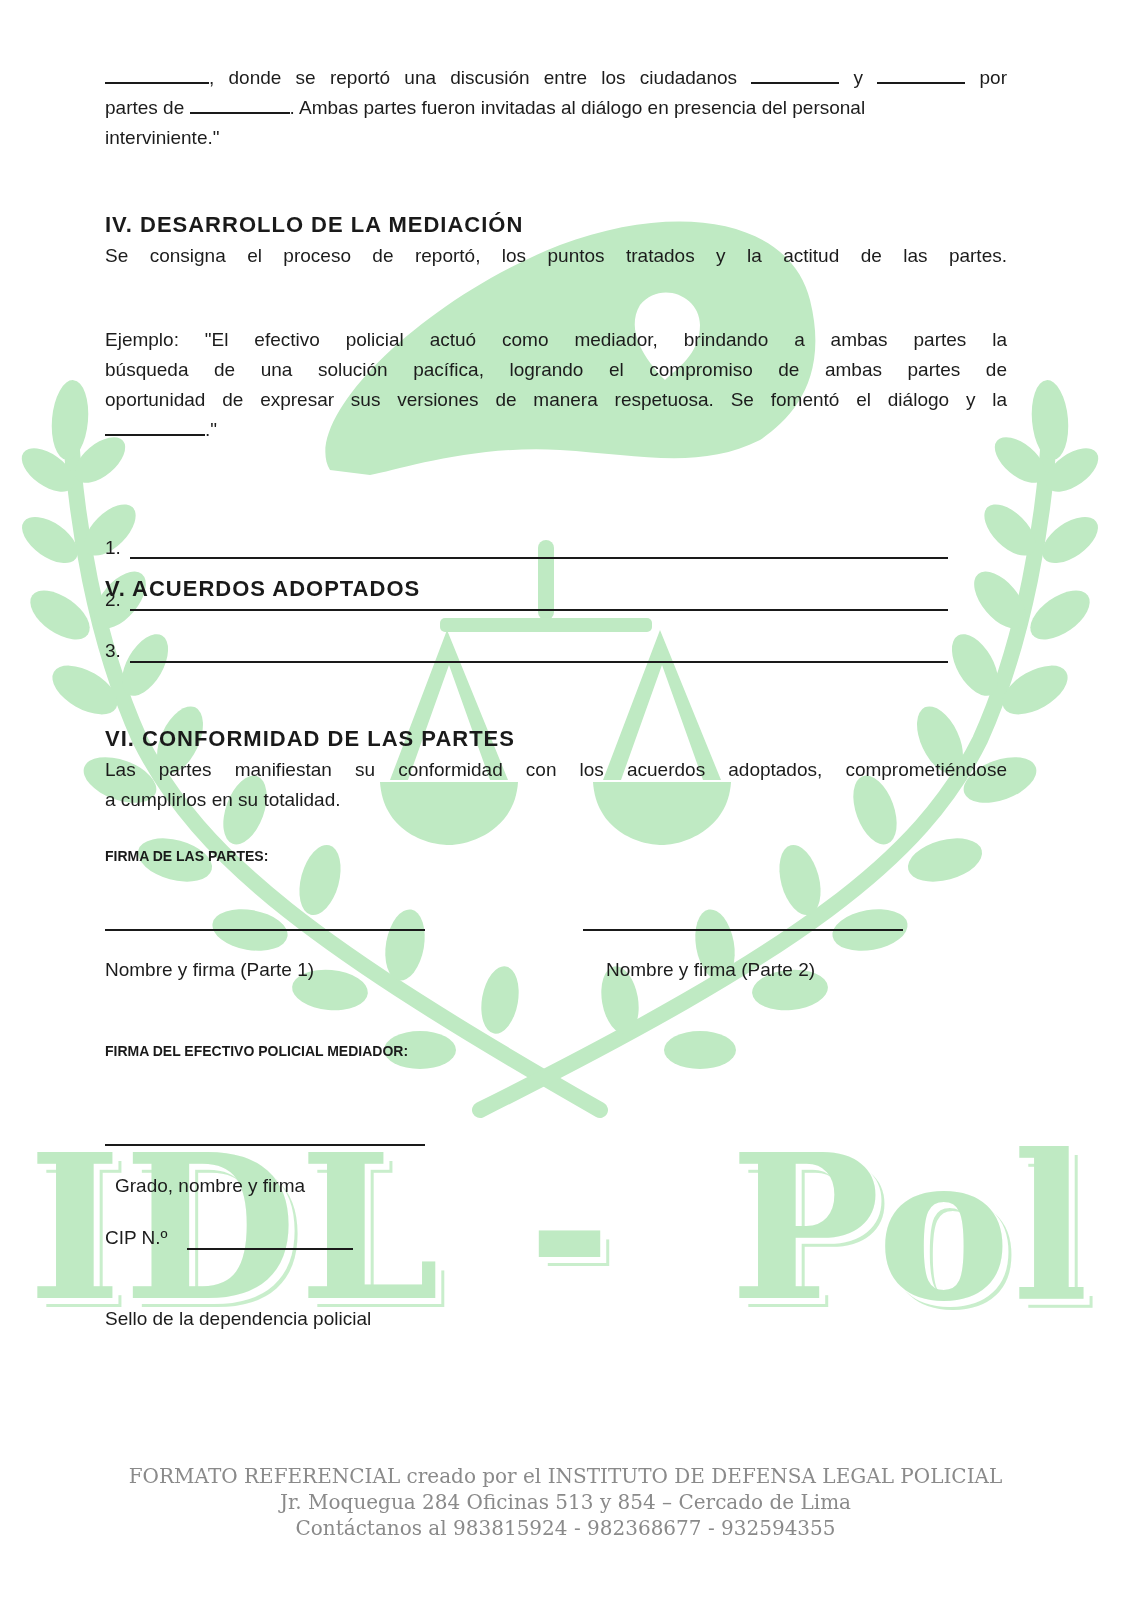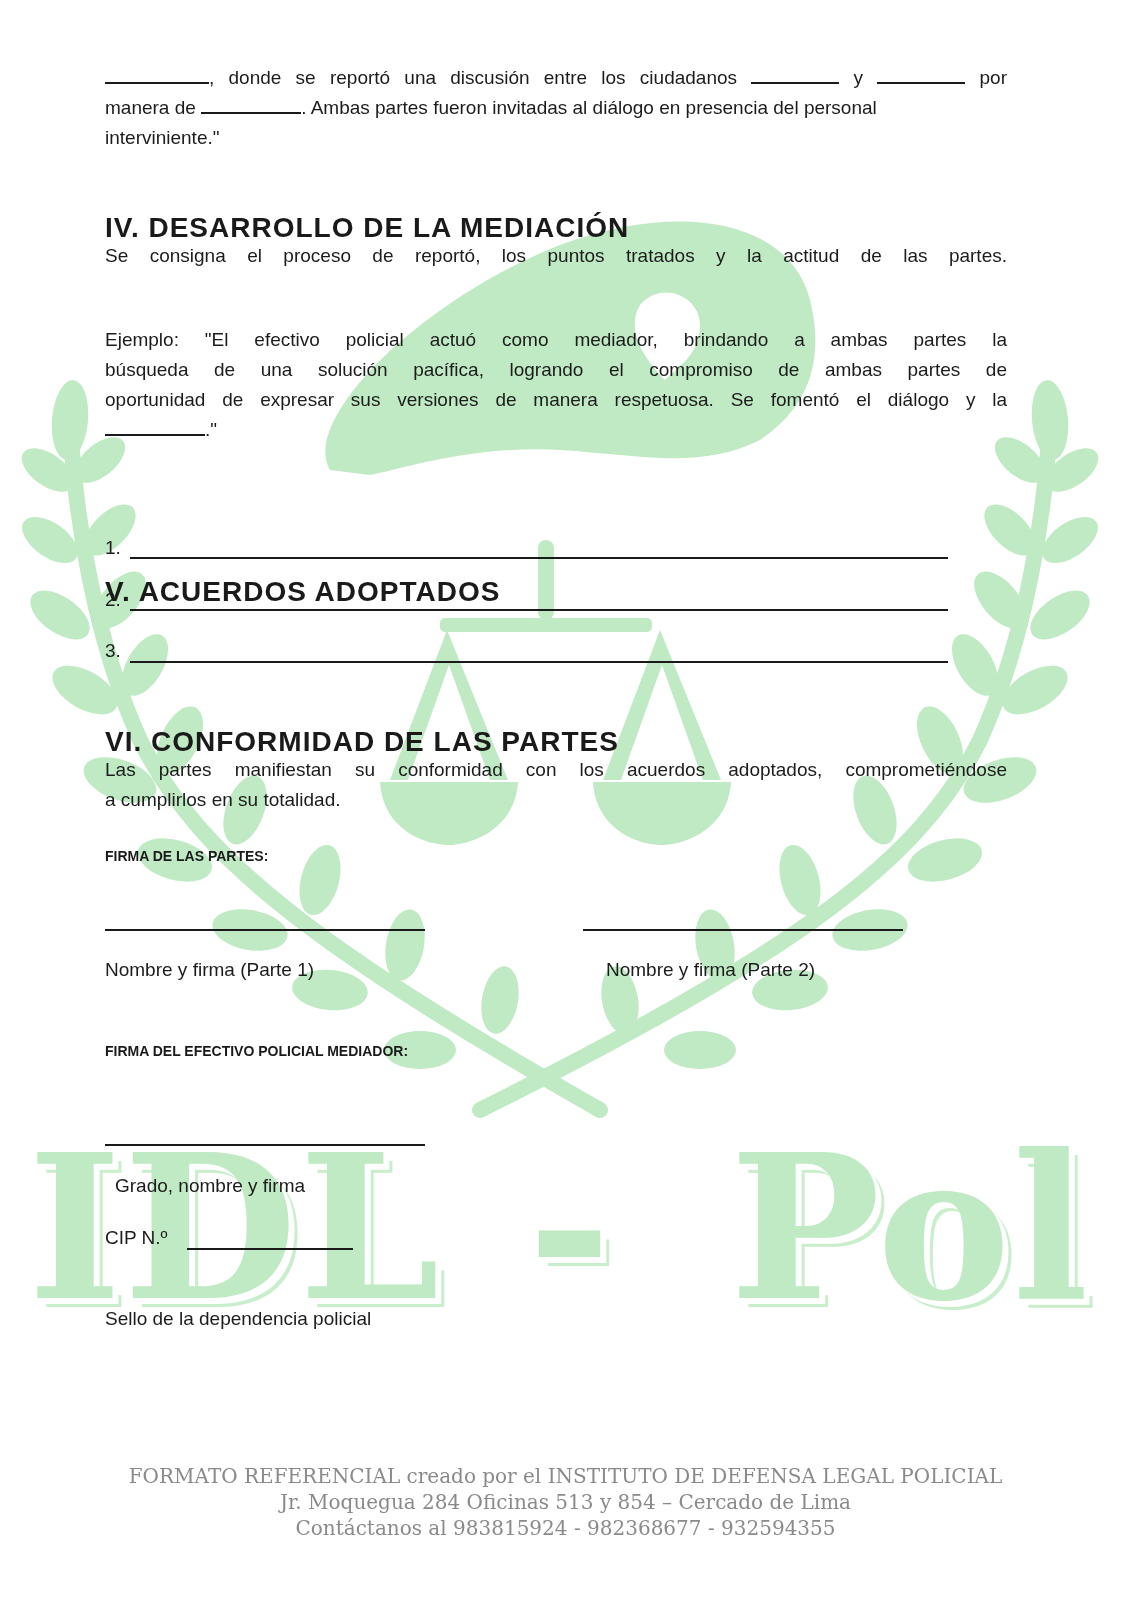--- a/index.html
+++ b/index.html
@@ -41,21 +41,21 @@
     .abs { position: absolute; }
     .p {
       font-size: 19px;
       line-height: 30px;
       color: #1c1c1c;
       text-align: justify;
       text-align-last: left;
     }
     .justify-all { text-align: justify; text-align-last: justify; }
     .h {
-      font-size: 28px;
+      font-size: 22px;
       font-weight: bold;
       letter-spacing: 1px;
       color: #1a1a1a;
     }
     .sub {
       font-size: 14px;
       font-weight: bold;
       color: #1a1a1a;
     }
     .blank {
@@ -157,21 +157,21 @@
 
   <div class="abs p" style="left:105px; top:63px; width:902px;">
     <div class="justify-all">
       <span class="blank" style="width:104px;"></span><span>, donde se reportó una discusión entre los ciudadanos</span>
       <span class="blank" style="width:88px;"></span>
       <span>y</span>
       <span class="blank" style="width:88px;"></span>
       <span>por</span>
     </div>
     <div>
-      <span>manera de</span>
+      <span>partes de</span>
       <span class="blank" style="width:100px;"></span><span>. Ambas partes fueron invitadas al diálogo en presencia del personal</span>
     </div>
     <div>interviniente."</div>
   </div>
 
   <div class="abs h" style="left:105px; top:212px;">IV. DESARROLLO DE LA MEDIACIÓN</div>
   <div class="abs p justify-all" style="left:105px; top:241px; width:902px;">Se consigna el proceso de reportó, los puntos tratados y la actitud de las partes.</div>
 
   <div class="abs p" style="left:105px; top:325px; width:902px;">
     <div class="justify-all">Ejemplo: "El efectivo policial actuó como mediador, brindando a ambas partes la</div>

